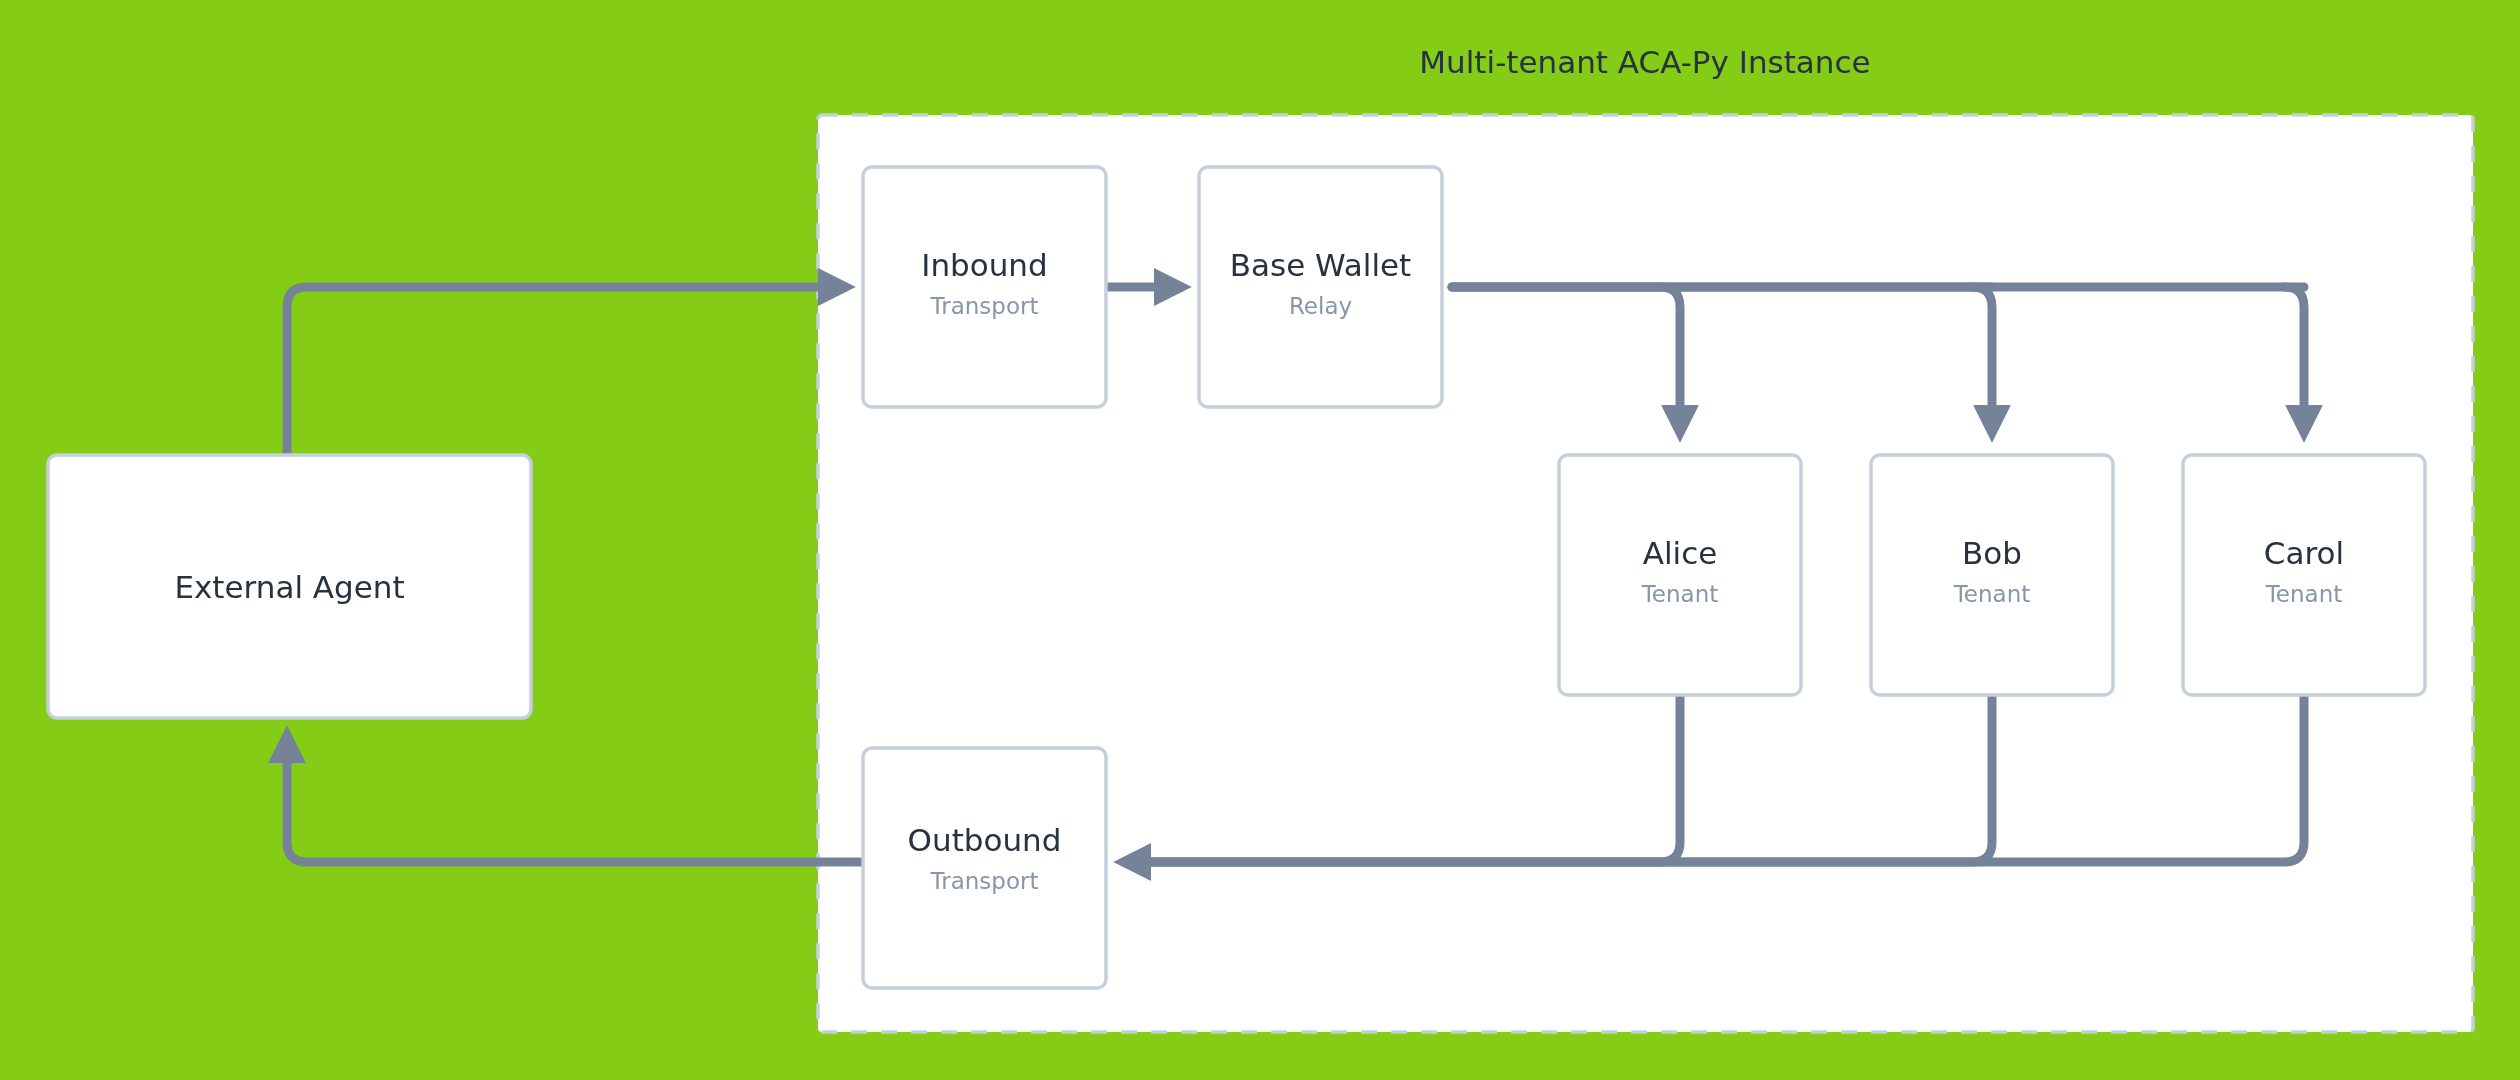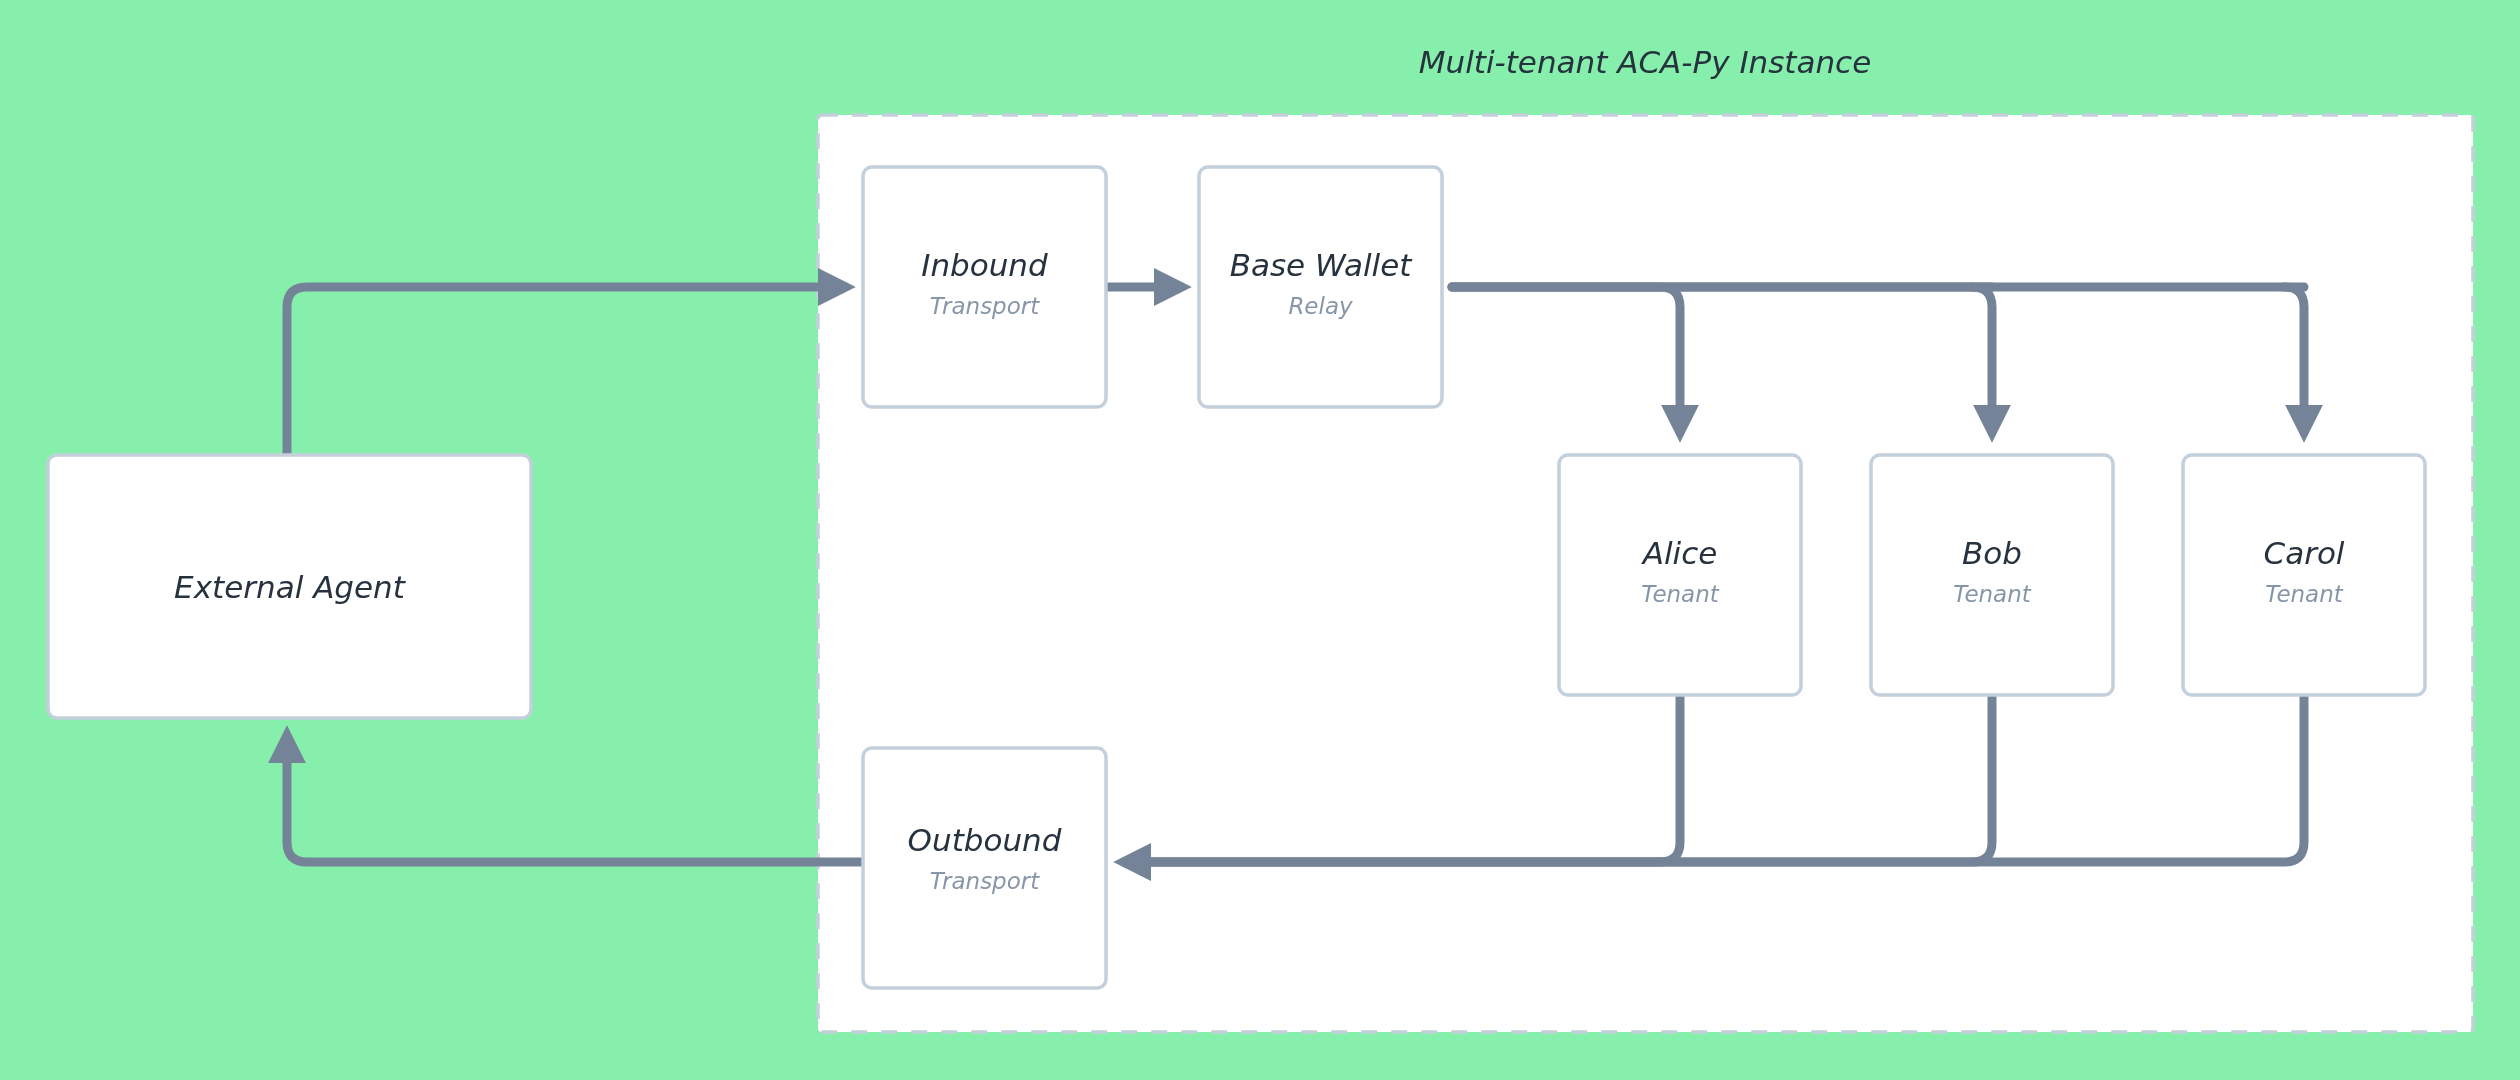--- a/index.html
+++ b/index.html
@@ -10,22 +10,21 @@
   body {
     width: 2520px;
     height: 1080px;
     overflow: hidden;
     font-family: "DejaVu Sans", "Liberation Sans", sans-serif;
   }
   #diagram-root {
     position: relative;
     width: 2520px;
     height: 1080px;
-    background: #86efac;
-    font-style: italic;
+    background: #84cc16;
   }
   svg.canvas {
     position: absolute;
     top: 0;
     left: 0;
     width: 2520px;
     height: 1080px;
     display: block;
   }
   .group-title {

